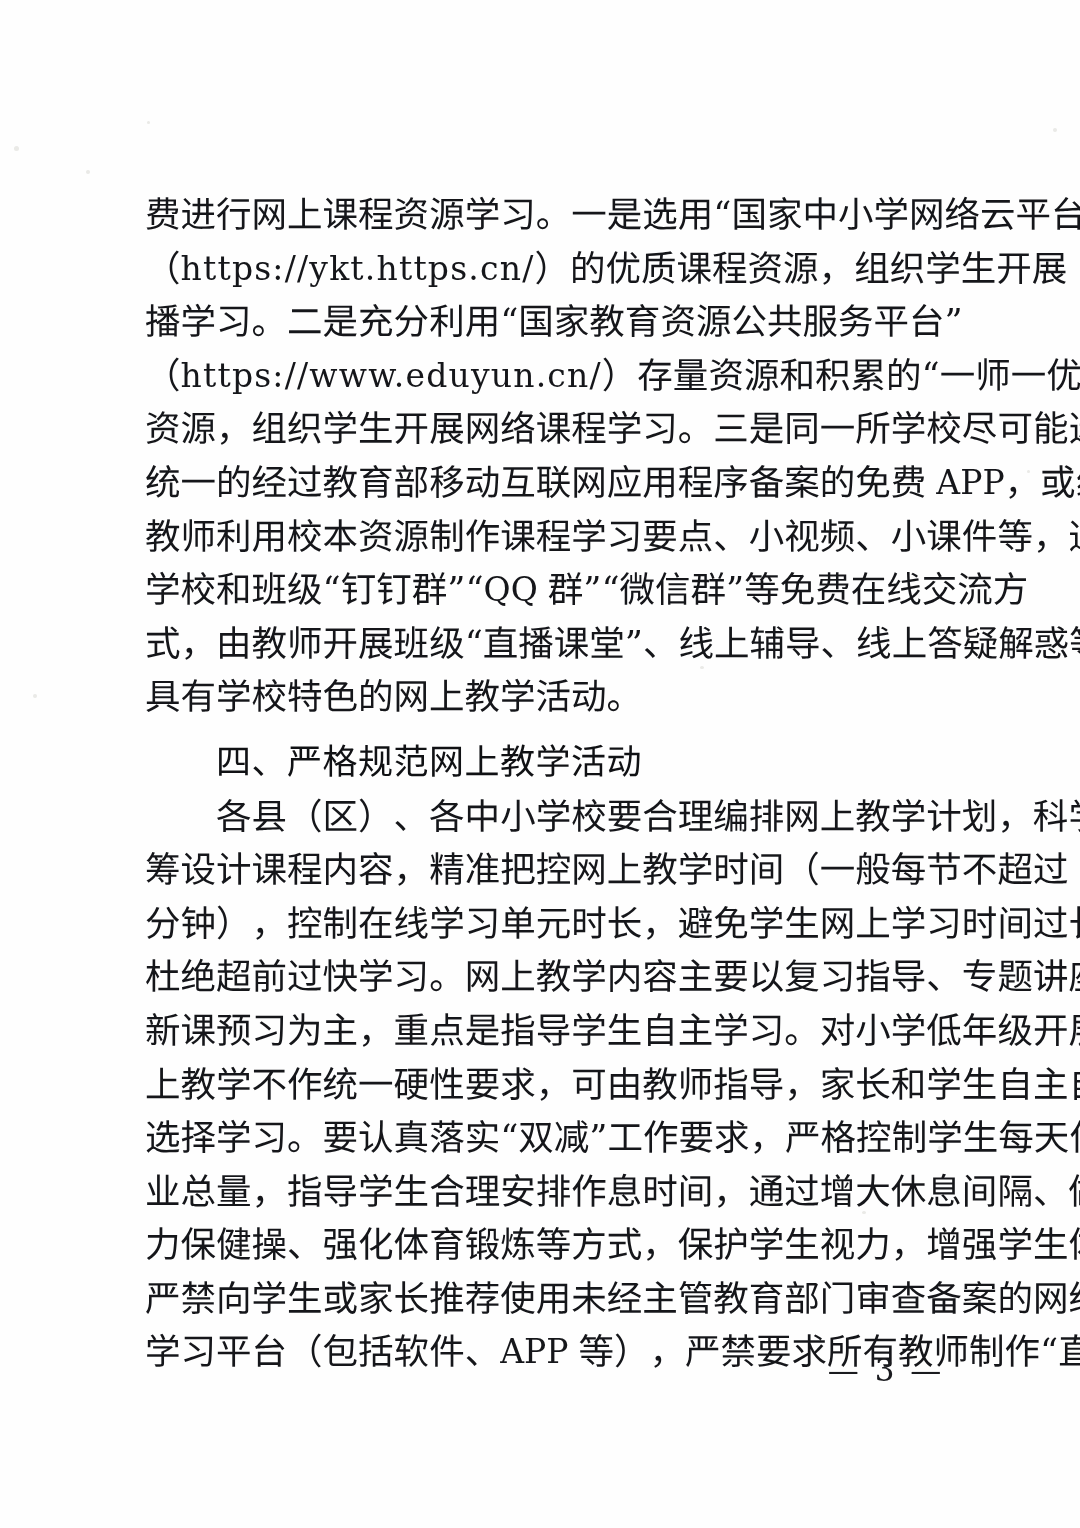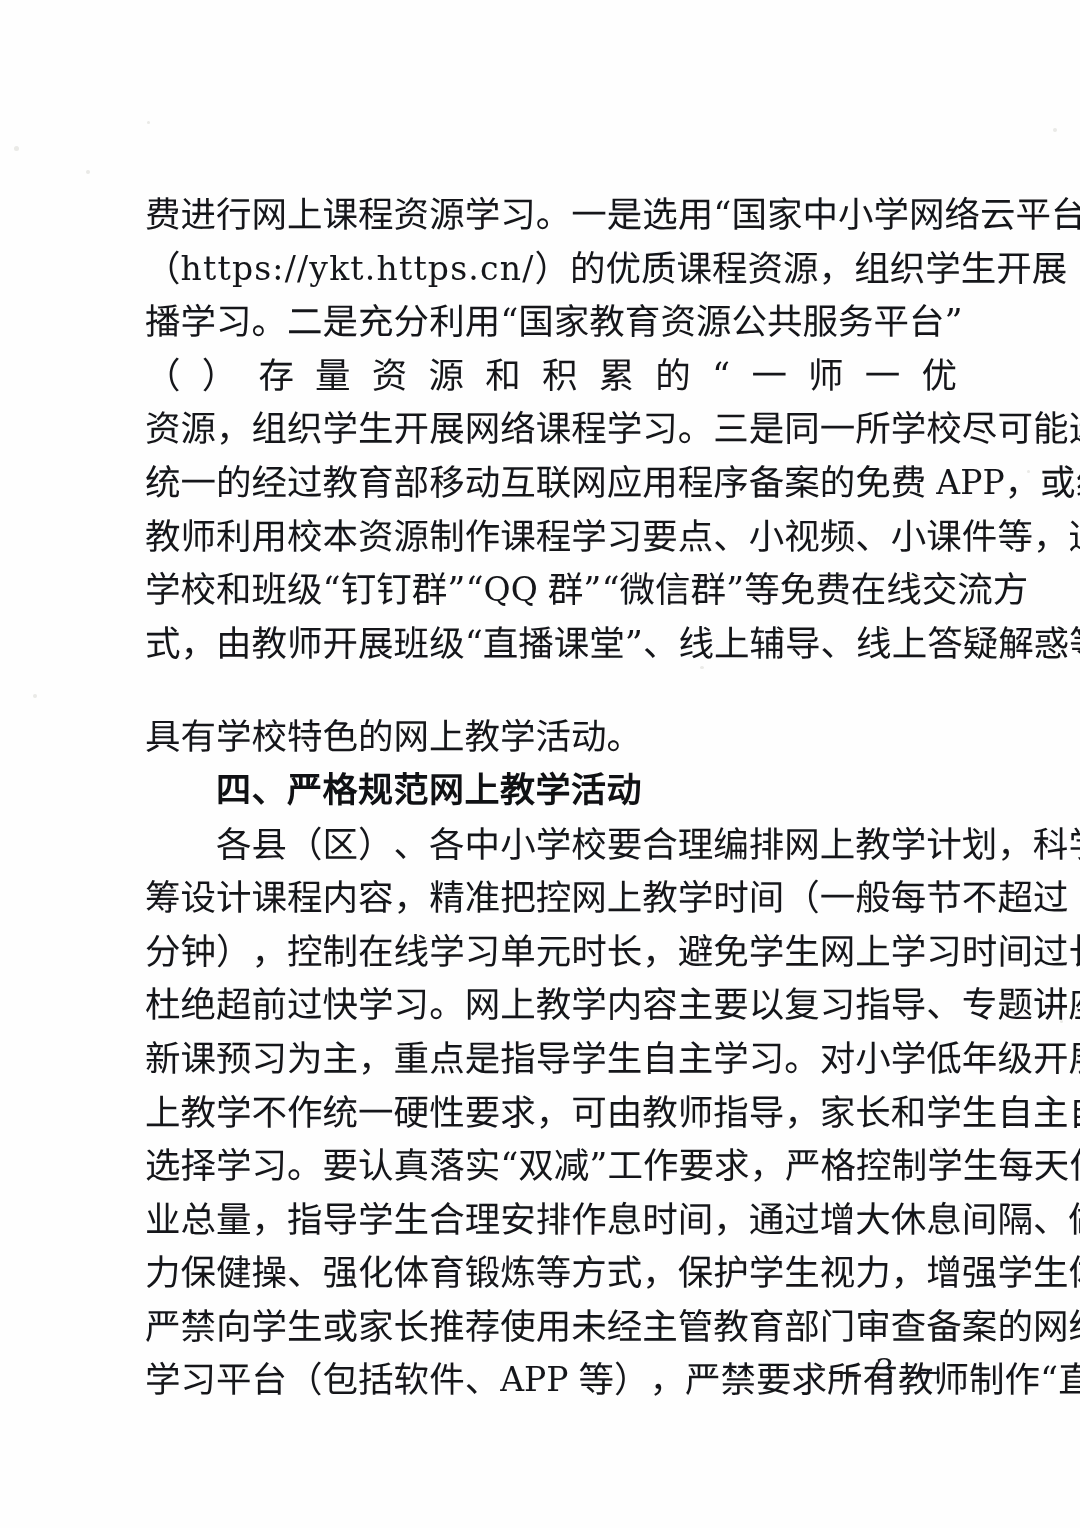--- a/index.html
+++ b/index.html
@@ -46,34 +46,35 @@
   }
 
   
   .line.just {
     display: flex;
     justify-content: space-between;
   }
   .line.just > span { display: inline-block; }
 
   
-  .line.flush { display: block; margin-top: 40px; }
+  .line.flush { display: block; }
 
   .indent2 { padding-left: 71px; }
 
   .heading {
     height: 53.6px;
     line-height: 53.6px;
     font-size: 35px;
-    font-weight: 700;
+    font-weight: 400;
     color: #101114;
     font-family: "DejaVu Sans", "Liberation Sans", sans-serif;
     padding-left: 71px;
     white-space: nowrap;
     letter-spacing: .5px;
+    margin-top: 12px;
   }
 
   
   .mono {
     font-family: "DejaVu Serif", "Liberation Serif", serif;
     letter-spacing: 1.2px;
     font-size: 33px;
   }
   .latin {
     font-family: "DejaVu Serif", "Liberation Serif", serif;
@@ -185,20 +186,21 @@
           <span>公</span>
           <span>共</span>
           <span>服</span>
           <span>务</span>
           <span>平</span>
           <span>台</span>
           <span>”</span>
         </div>
       <div class="line just">
           <span>（</span>
+          <span class="mono">https://www.eduyun.cn/</span>
           <span>）</span>
           <span>存</span>
           <span>量</span>
           <span>资</span>
           <span>源</span>
           <span>和</span>
           <span>积</span>
           <span>累</span>
           <span>的</span>
           <span>“</span>

